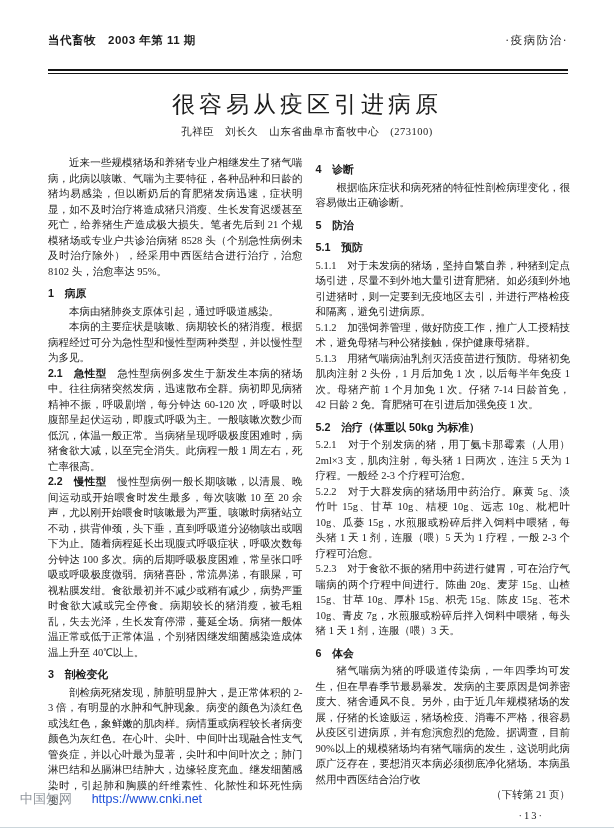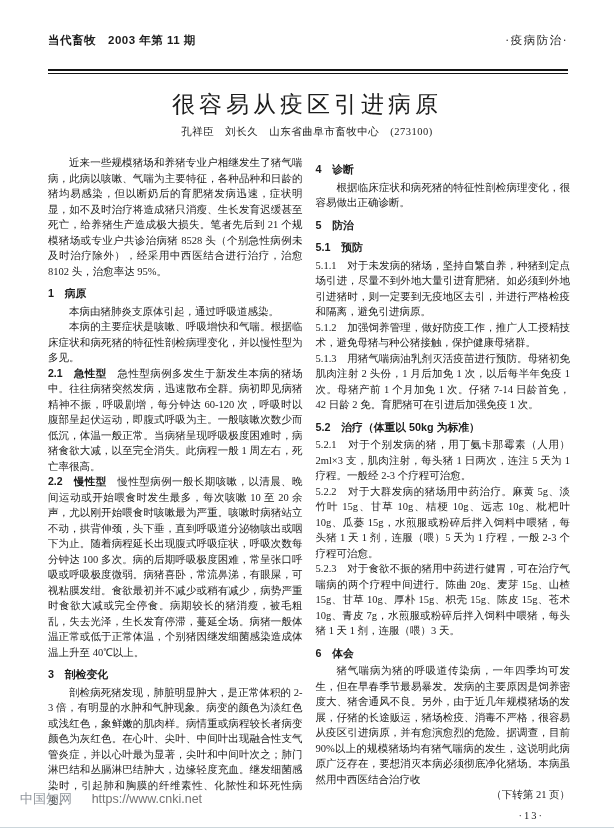--- a/index.html
+++ b/index.html
@@ -26,21 +26,21 @@
   .p-indent{text-indent:2em;}
   .p-plain{}
   .p-heading{font-weight:bold;margin-top:7px !important;margin-bottom:2px !important;
     font-family:"Liberation Sans",sans-serif;font-size:10.8px;}
   .p-cont{text-align:right;text-indent:0;}
   .p-pageno{text-align:right;padding-right:26px;margin-top:5px !important;letter-spacing:2px;}
   .lbl{font-weight:bold;font-family:"Liberation Sans",sans-serif;}
 
   .watermark{position:absolute;left:20px;bottom:23px;
     font-family:"Liberation Sans",sans-serif;font-size:13px;color:#8f959c;}
-  .watermark .site-url{margin-left:16px;color:#737373;font-size:12.5px;}
+  .watermark .site-url{margin-left:16px;color:#1d4ed8;font-size:12.5px;}
   .bottom-line{position:absolute;left:0;right:0;bottom:3px;border-top:1px solid #ccd6db;}
 </style>
 </head>
 <body>
 
 <div class="page">
 
   <div class="page-header">
     <span class="journal-issue">当代畜牧　2003 年第 11 期</span>
     <span class="section-label">·疫病防治·</span>
@@ -50,21 +50,21 @@
 
   <h1 class="article-title">很容易从疫区引进病原</h1>
 
   <div class="byline">孔祥臣　刘长久　山东省曲阜市畜牧中心　(273100)</div>
 
   <div class="columns">
     <div class="col">
         <p class="p-indent">近来一些规模猪场和养猪专业户相继发生了猪气喘病，此病以咳嗽、气喘为主要特征，各种品种和日龄的猪均易感染，但以断奶后的育肥猪发病迅速，症状明显，如不及时治疗将造成猪只消瘦、生长发育迟缓甚至死亡，给养猪生产造成极大损失。笔者先后到 21 个规模猪场或专业户共诊治病猪 8528 头（个别急性病例未及时治疗除外），经采用中西医结合进行治疗，治愈 8102 头，治愈率达 95%。</p>
         <p class="p-heading">1　病原</p>
         <p class="p-indent">本病由猪肺炎支原体引起，通过呼吸道感染。</p>
-        <p class="p-indent">本病的主要症状是咳嗽、呼吸增快和气喘。根据临床症状和病死猪的特征性剖检病理变化，并以慢性型为多见。</p>
+        <p class="p-indent">本病的主要症状是咳嗽、病期较长的猪消瘦。根据病程经过可分为急性型和慢性型两种类型，并以慢性型为多见。</p>
         <p class="p-plain"><span class="lbl">2.1　急性型　</span>急性型病例多发生于新发生本病的猪场中。往往病猪突然发病，迅速散布全群。病初即见病猪精神不振，呼吸剧增，每分钟达 60-120 次，呼吸时以腹部呈起伏运动，即腹式呼吸为主。一般咳嗽次数少而低沉，体温一般正常。当病猪呈现呼吸极度困难时，病猪食欲大减，以至完全消失。此病程一般 1 周左右，死亡率很高。</p>
         <p class="p-plain"><span class="lbl">2.2　慢性型　</span>慢性型病例一般长期咳嗽，以清晨、晚间运动或开始喂食时发生最多，每次咳嗽 10 至 20 余声，尤以刚开始喂食时咳嗽最为严重。咳嗽时病猪站立不动，拱背伸颈，头下垂，直到呼吸道分泌物咳出或咽下为止。随着病程延长出现腹式呼吸症状，呼吸次数每分钟达 100 多次。病的后期呼吸极度困难，常呈张口呼吸或呼吸极度微弱。病猪喜卧，常流鼻涕，有眼屎，可视粘膜发绀。食欲最初并不减少或稍有减少，病势严重时食欲大减或完全停食。病期较长的猪消瘦，被毛粗乱，失去光泽，生长发育停滞，蔓延全场。病猪一般体温正常或低于正常体温，个别猪因继发细菌感染造成体温上升至 40℃以上。</p>
         <p class="p-heading">3　剖检变化</p>
         <p class="p-indent">剖检病死猪发现，肺脏明显肿大，是正常体积的 2-3 倍，有明显的水肿和气肿现象。病变的颜色为淡红色或浅红色，象鲜嫩的肌肉样。病情重或病程较长者病变颜色为灰红色。在心叶、尖叶、中间叶出现融合性支气管炎症，并以心叶最为显著，尖叶和中间叶次之；肺门淋巴结和丛膈淋巴结肿大，边缘轻度充血。继发细菌感染时，引起肺和胸膜的纤维素性、化脓性和坏死性病变。</p>
       </div>
     <div class="col">
         <p class="p-heading">4　诊断</p>
         <p class="p-indent">根据临床症状和病死猪的特征性剖检病理变化，很容易做出正确诊断。</p>
         <p class="p-heading">5　防治</p>
         <p class="p-heading">5.1　预防</p>

